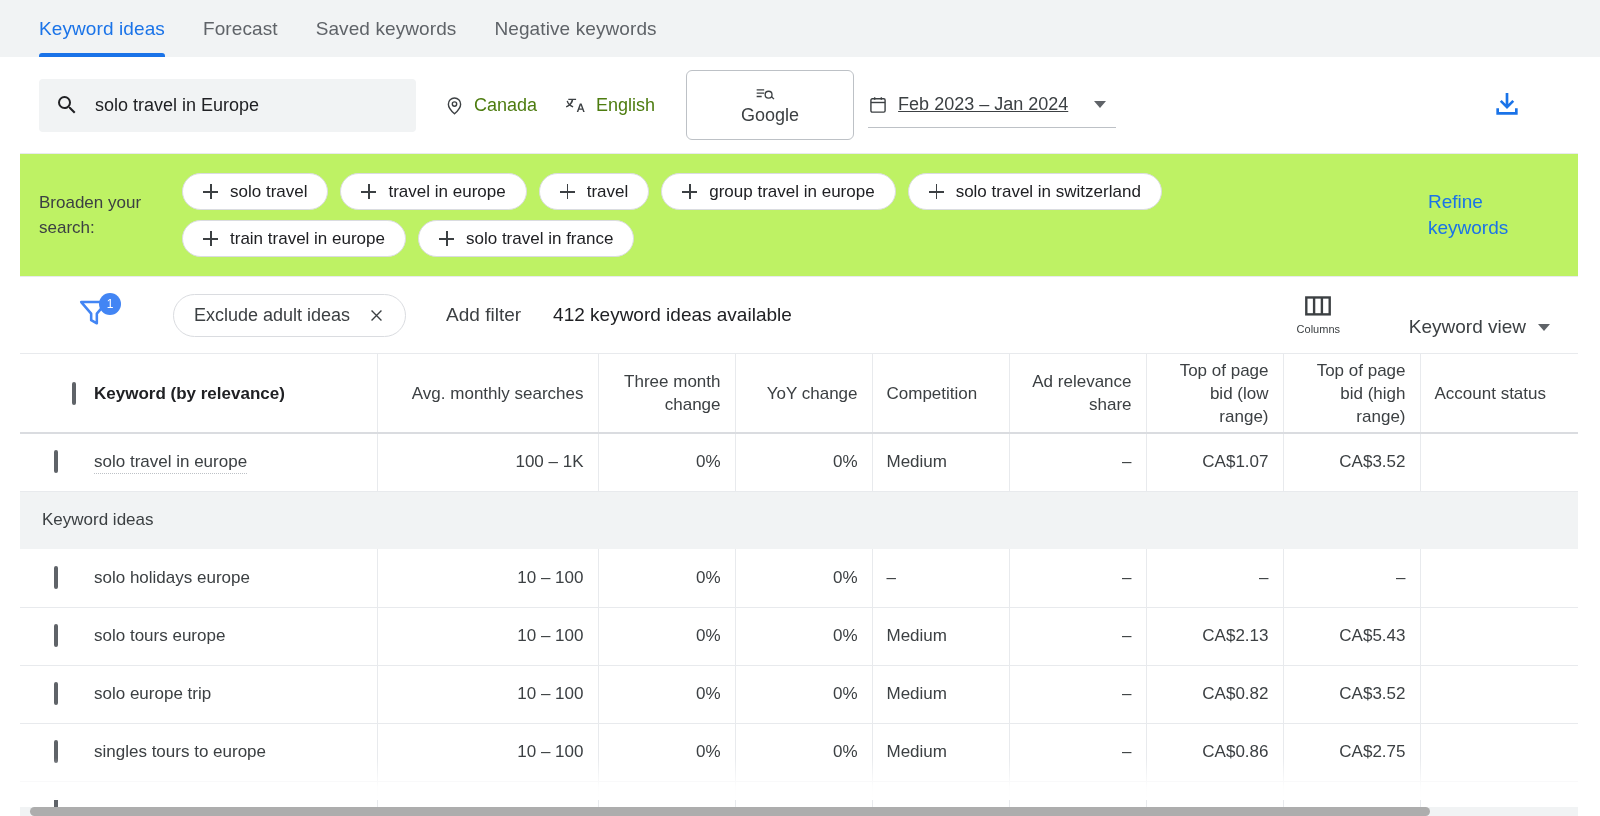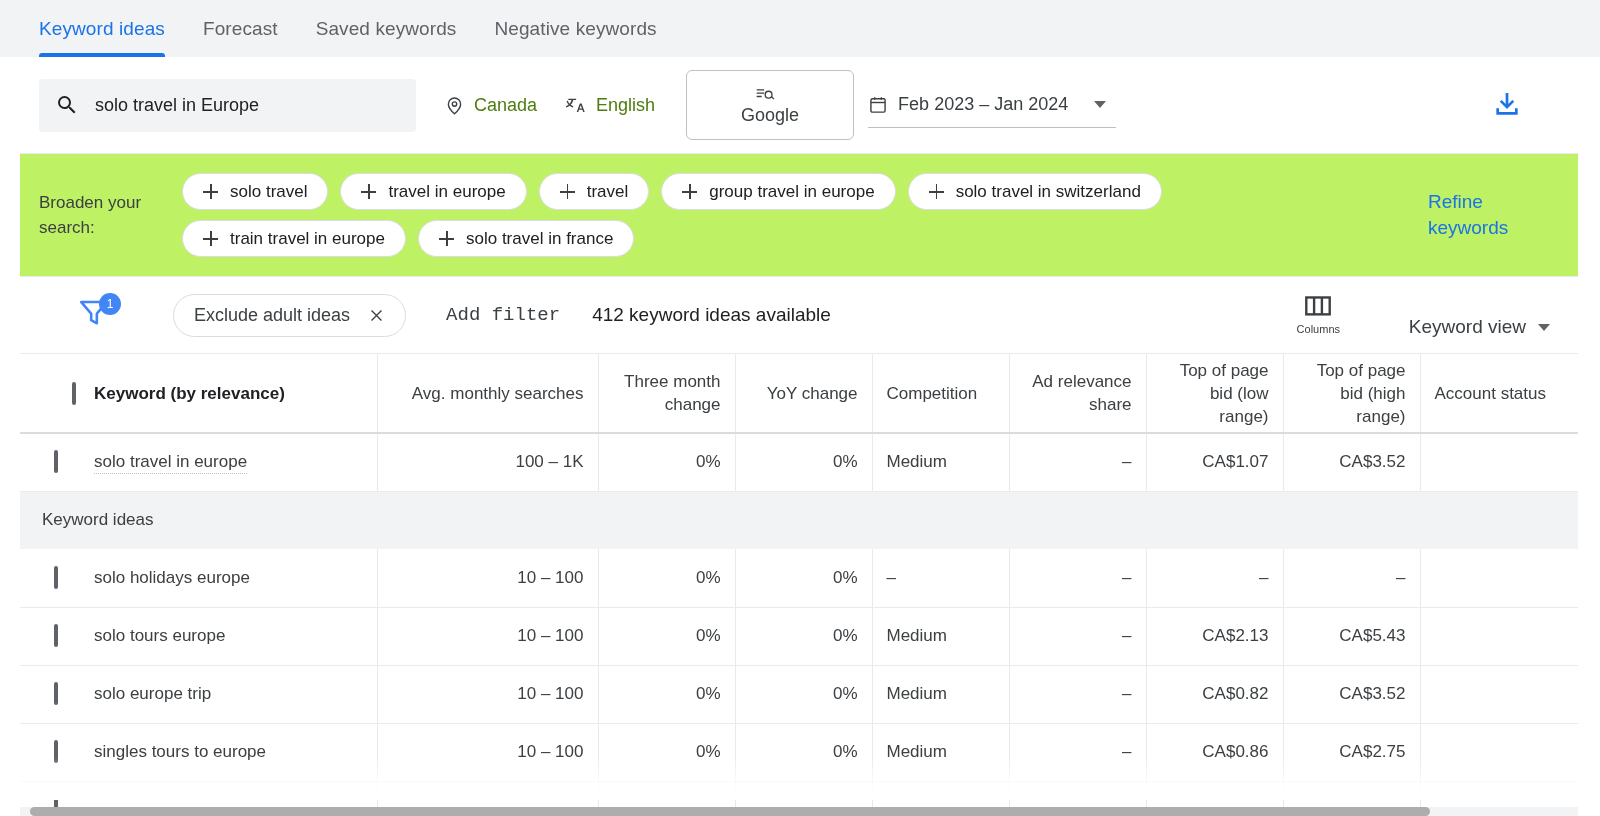--- a/index.html
+++ b/index.html
@@ -80,21 +80,21 @@
   .daterange {
     margin-left: 14px;
     height: 46px;
     display: flex; align-items: center;
     border-bottom: 1px solid #bdc1c6;
     padding-right: 6px;
     min-width: 248px;
     cursor: pointer;
   }
   .daterange .cal { margin-right: 10px; flex: none; }
-  .daterange .dtext { font-size: 18px; color: #3c4043; white-space: nowrap; }
+  .daterange .dtext { font-size: 18px; color: #3c4043; white-space: nowrap; text-decoration: underline; }
   .caret {
     width: 0; height: 0; margin-left: 26px;
     border-left: 6px solid transparent; border-right: 6px solid transparent;
     border-top: 7px solid #5f6368;
   }
   .dlbtn {
     position: absolute; right: 55px; top: 50%; transform: translateY(-50%);
     width: 32px; height: 32px; cursor: pointer;
   }
 
@@ -157,21 +157,21 @@
     margin-left: 56px;
     height: 43px;
     border: 1px solid #dadce0; border-radius: 22px;
     display: flex; align-items: center;
     padding: 0 20px;
     font-size: 18px; color: #3c4043;
     cursor: pointer;
   }
   .filterchip .x { margin-left: 18px; display: flex; }
   .addfilter {
-    margin-left: 40px; font-size: 19px; color: #3c4043; cursor: pointer; font-family: Liberation Mono, monospace;
+    margin-left: 40px; font-size: 19px; color: #3c4043; cursor: pointer;
   }
   .availcount { margin-left: 32px; font-size: 19px; color: #202124; }
   .columnsbtn {
     position: absolute; right: 238px; top: 50%; transform: translateY(-50%);
     display: flex; flex-direction: column; align-items: center; cursor: pointer;
   }
   .columnsbtn .clabel { font-size: 11px; color: #3c4043; margin-top: 4px; }
   .viewsel {
     position: absolute; right: 28px; top: 50%; transform: translateY(-50%);
     display: flex; align-items: center;

